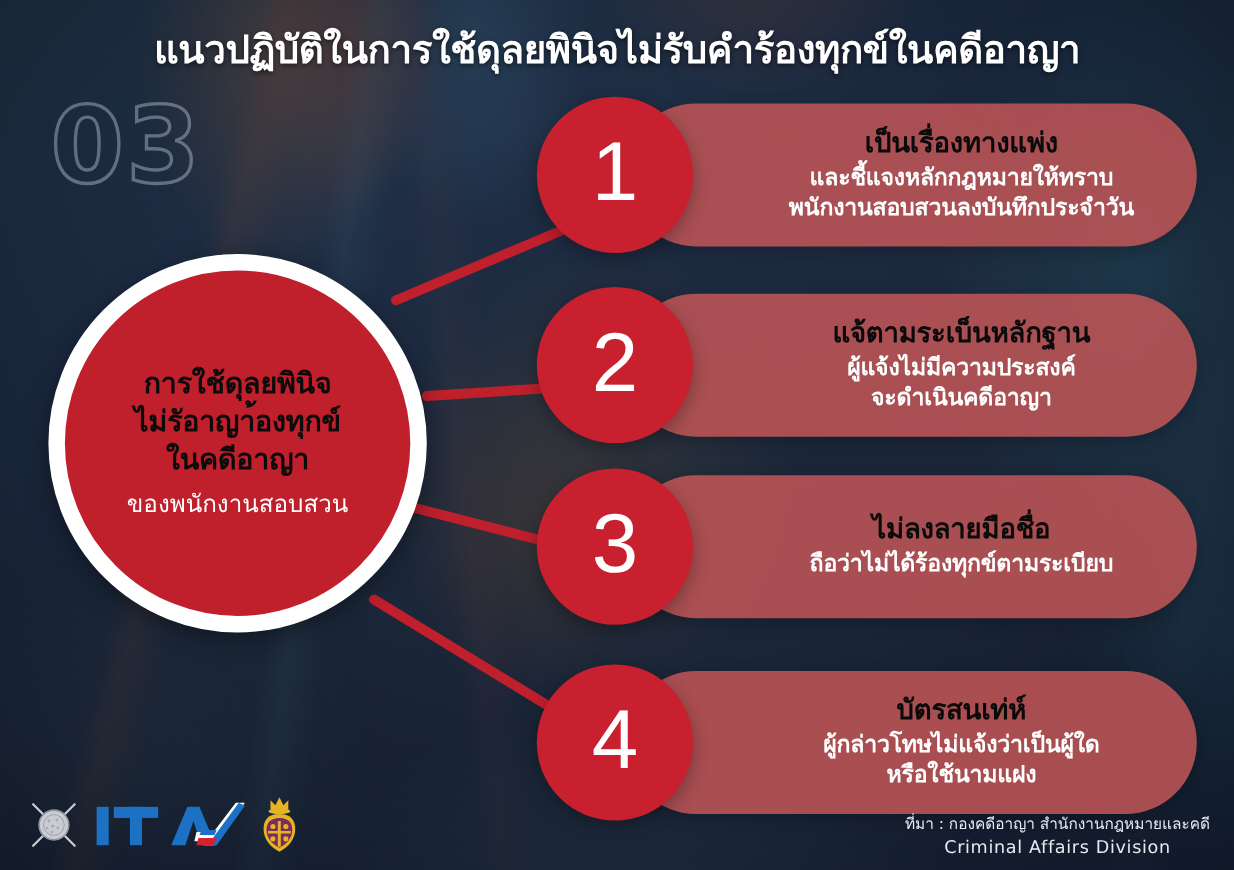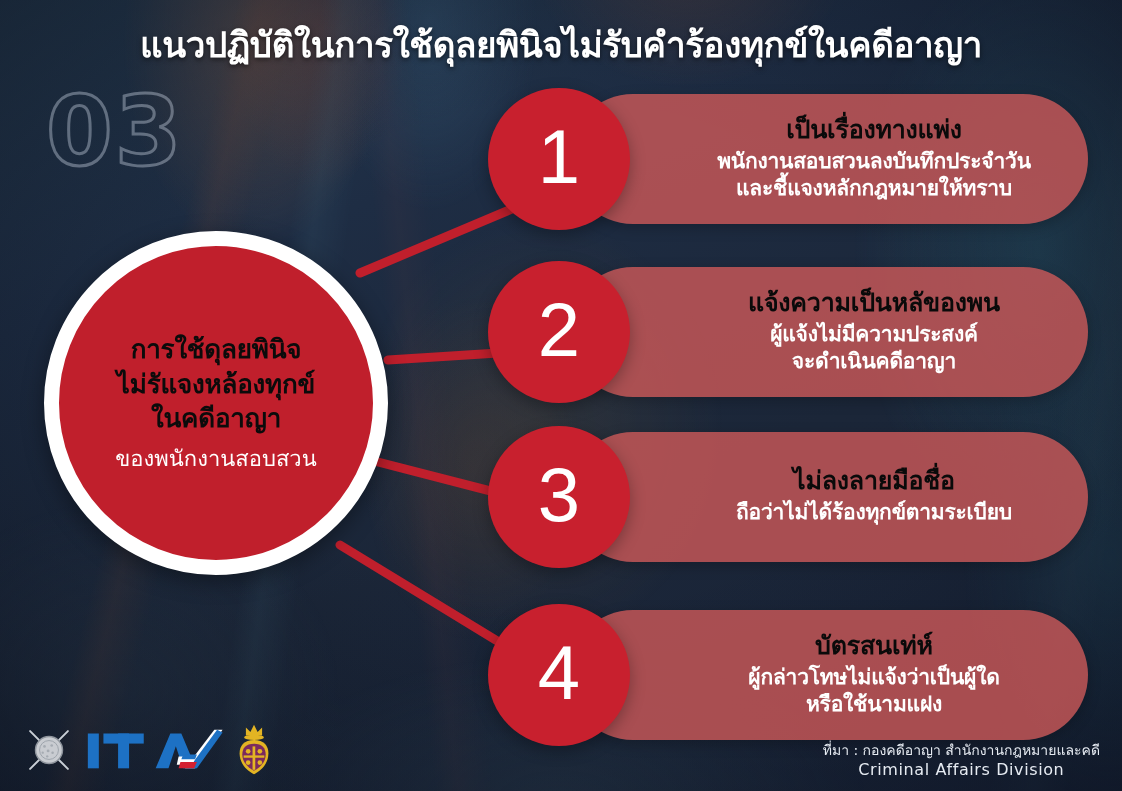--- a/index.html
+++ b/index.html
@@ -223,39 +223,39 @@
     <g stroke="#c01f2c" stroke-width="9" fill="none" stroke-linecap="round">
       <line x1="360" y1="273" x2="545" y2="195"></line>
       <line x1="388" y1="360" x2="545" y2="350"></line>
       <line x1="378" y1="462" x2="545" y2="505"></line>
       <line x1="340" y1="545" x2="548" y2="672"></line>
     </g>
   </svg>
 
   <div class="hub">
     <div class="hub-line">การใช้ดุลยพินิจ</div>
-    <div class="hub-line">ไม่รัแจงหล้องทุกข์</div>
+    <div class="hub-line">ไม่รัอาญา้องทุกข์</div>
     <div class="hub-line">ในคดีอาญา</div>
     <div class="hub-sub">ของพนักงานสอบสวน</div>
   </div>
 
   <div class="item" id="item-1">
     <div class="item-pill">
       <div class="item-head">เป็นเรื่องทางแพ่ง</div>
+      <div class="item-body">และชี้แจงหลักกฎหมายให้ทราบ</div>
       <div class="item-body">พนักงานสอบสวนลงบันทึกประจำวัน</div>
-      <div class="item-body">และชี้แจงหลักกฎหมายให้ทราบ</div>
     </div>
     <div class="item-circle">
       <span>1</span>
     </div>
   </div>
 
   <div class="item" id="item-2">
     <div class="item-pill">
-      <div class="item-head">แจ้งความเป็นหลัของพน</div>
+      <div class="item-head">แจ้ตามระเบ็นหลักฐาน</div>
       <div class="item-body">ผู้แจ้งไม่มีความประสงค์</div>
       <div class="item-body">จะดำเนินคดีอาญา</div>
     </div>
     <div class="item-circle">
       <span>2</span>
     </div>
   </div>
 
   <div class="item" id="item-3">
     <div class="item-pill tall3">

